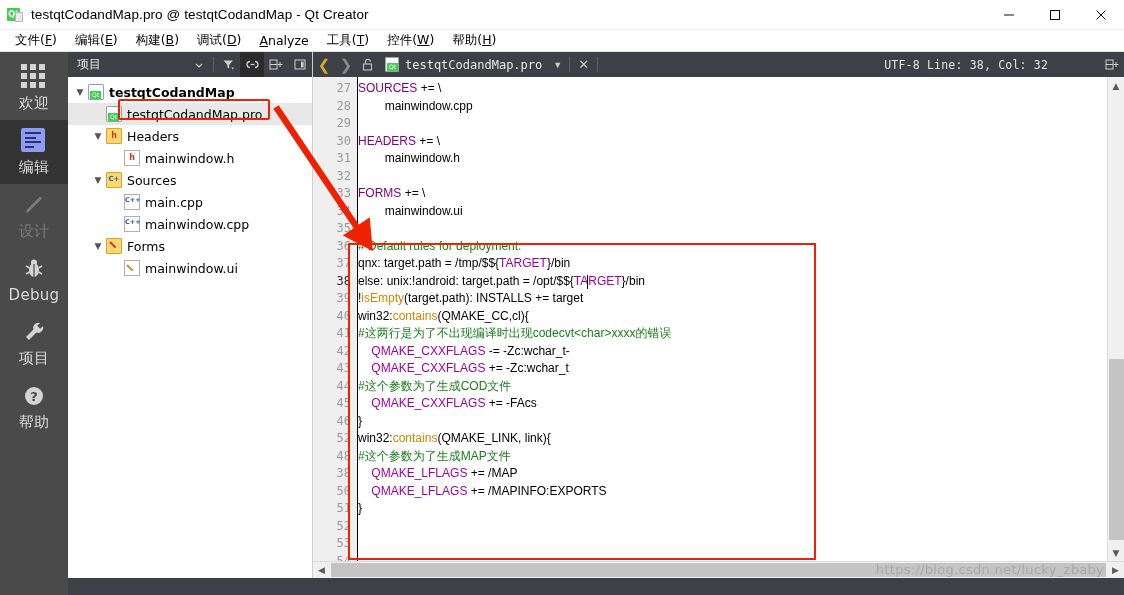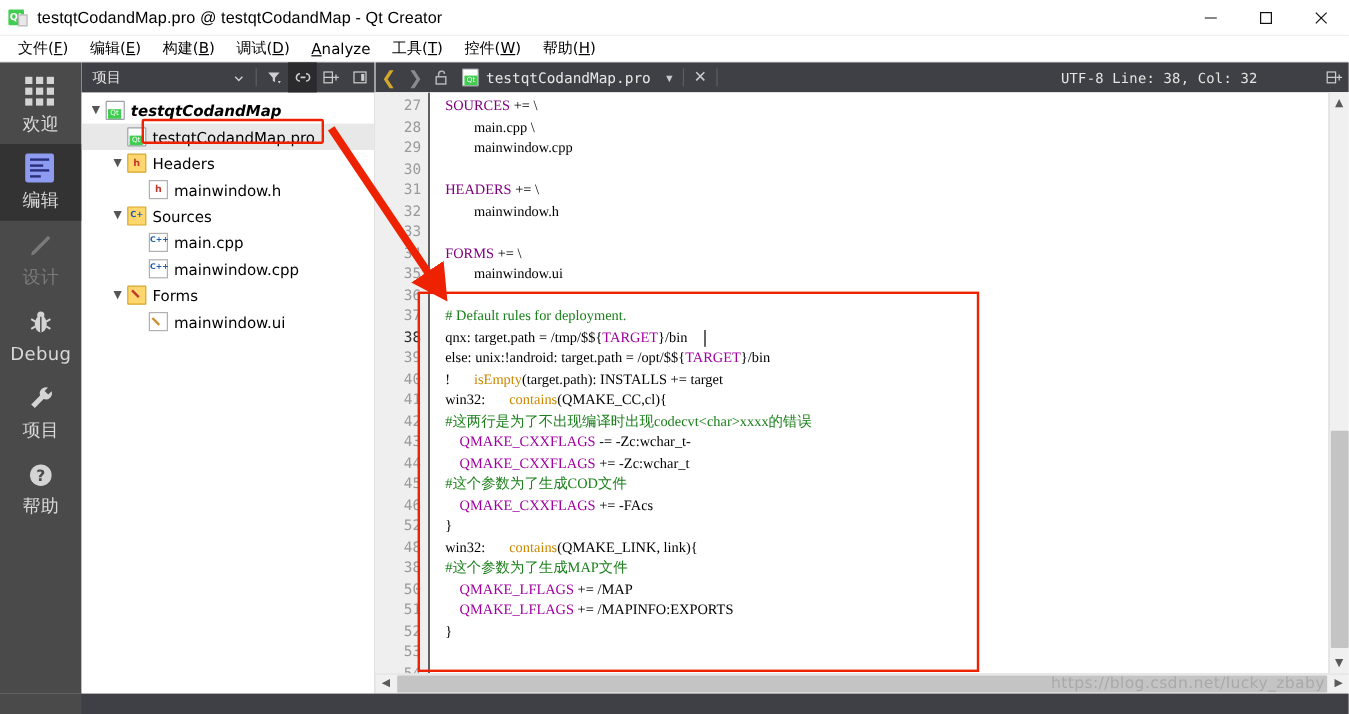--- a/index.html
+++ b/index.html
@@ -129,21 +129,21 @@
 
   .tree {
     flex: 1; overflow: hidden; padding-top: 4px;
     font-size: 12.5px; color: #000;
     font-family: "DejaVu Sans", sans-serif;
   }
   .tnode { display:flex; align-items:center; height: 22px; position: relative; }
   .tnode .chev { width: 16px; text-align:center; color:#555; font-size: 9px; flex-shrink:0; }
   .tnode .tico { width: 16px; height: 16px; margin-right: 5px; flex-shrink:0; position:relative; }
   .tnode .tlabel { white-space: nowrap; }
-  .tnode.root .tlabel { font-weight: bold; font-style: italic; }
+  .tnode.root .tlabel { font-weight: bold; }
   .tnode.selected { background: #e8e8e8; }
 
   .ficon-qt { width:14px;height:15px;background:#ffffff;border:1px solid #9aa0a6;border-radius:1px;
     position:relative; }
   .ficon-qt::after{content:"Qt";position:absolute;left:1px;bottom:0;width:11px;height:8px;
     background:#41cd52;color:#fff;font-size:6px;line-height:8px;text-align:center;
     font-family:"DejaVu Sans",sans-serif;}
   .ficon-folder-h{width:14px;height:14px;background:#ffd76e;border:1px solid #d4a52a;border-radius:1px;
     color:#c0392b;font-size:8px;font-weight:bold;line-height:13px;text-align:center;
     font-family:"DejaVu Sans",sans-serif;}
@@ -203,27 +203,27 @@
     text-align: right;
   }
   .gutter .ln {
     height: 17.5px; line-height: 17.5px;
     font-family: "DejaVu Sans Mono", monospace;
     font-size: 12px; color: #9a9a9a; padding-right: 6px;
   }
   .gutter .ln.cur { color: #2b2b2b; font-weight: normal; }
 
   .code {
-    flex:1; padding-top:3px; padding-left: 13px; min-width:0;
-    font-family: Liberation Serif, serif;
+    flex:1; padding-top:3px; padding-left: 0; min-width:0;
+    font-family: Liberation Sans, sans-serif;
     font-size: 12px; position: relative;
   }
   .code .cl { height: 17.5px; line-height: 17.5px; white-space: pre; }
   .kw  { color: #800080; }
-  .fn  { color: #cc8800; margin-left: 20px; }
+  .fn  { color: #cc8800; }
   .cmt { color: #1a7f1a; margin-top: 32px; }
   .var { color: #a000a0; }
   .txt { color: #000000; }
 
   .vscroll {
     width: 17px; min-width:17px; background:#f0f0f0;
     border-left:1px solid #dcdcdc;
     display:flex; flex-direction:column; align-items:center;
     position: relative;
   }
@@ -516,21 +516,20 @@
               <div class="ln">48</div>
               <div class="ln">38</div>
               <div class="ln">50</div>
               <div class="ln">51</div>
               <div class="ln">52</div>
               <div class="ln">53</div>
               <div class="ln">54</div>
             </div>
           <div class="code" id="code">
               <div class="cl"><span class="kw">SOURCES</span><span class="txt"> += \</span></div>
-              <div class="cl"><span class="txt">        main.cpp \</span></div>
               <div class="cl"><span class="txt">        mainwindow.cpp</span></div>
               <div class="cl"><span class="txt"></span></div>
               <div class="cl"><span class="kw">HEADERS</span><span class="txt"> += \</span></div>
               <div class="cl"><span class="txt">        mainwindow.h</span></div>
               <div class="cl"><span class="txt"></span></div>
               <div class="cl"><span class="kw">FORMS</span><span class="txt"> += \</span></div>
               <div class="cl"><span class="txt">        mainwindow.ui</span></div>
               <div class="cl"><span class="txt"></span></div>
               <div class="cl"><span class="cmt"># Default rules for deployment.</span></div>
               <div class="cl"><span class="txt">qnx: target.path = /tmp/$${</span><span class="var">TARGET</span><span class="txt">}/bin</span></div>

